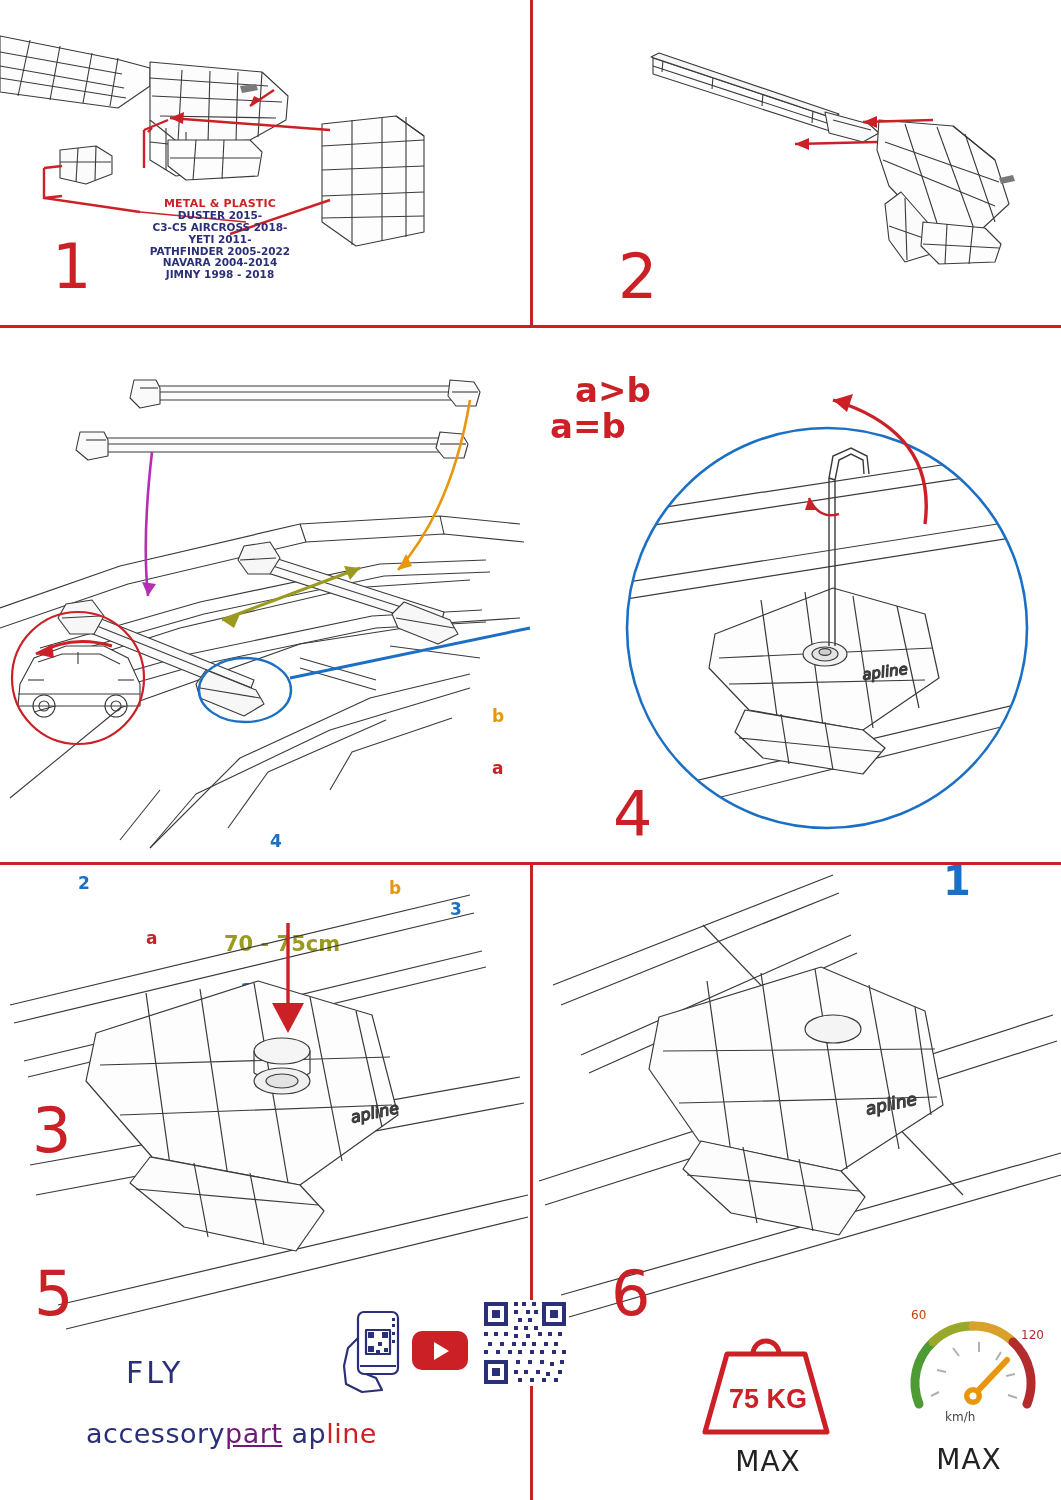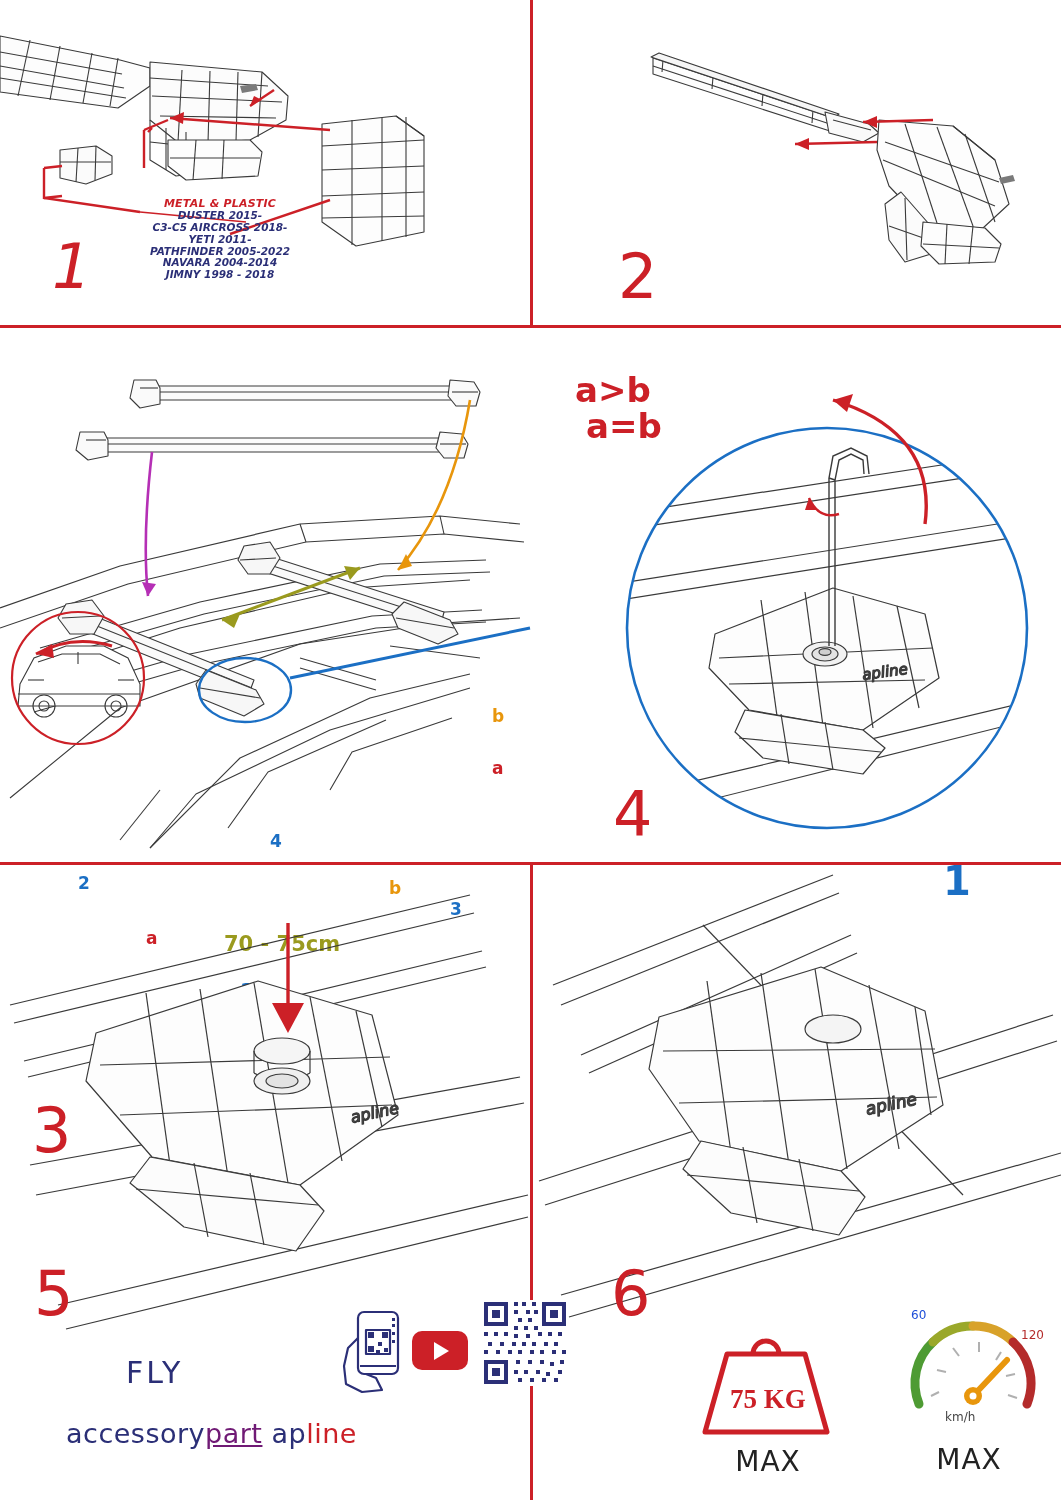--- a/index.html
+++ b/index.html
@@ -111,50 +111,50 @@
     font-size: 30px;
     color: #2b2f77;
     letter-spacing: 3px;
   }
   .brand-line {
     position: absolute;
     font-family: "DejaVu Sans", sans-serif;
     font-size: 27px;
     letter-spacing: .5px;
   }
-  .brand-line .accessory { color: #2b2f77; }
+  .brand-line .accessory { color: #2b2f77; margin-left: 20px; }
   .brand-line .part { color: #701a75; text-decoration: underline; }
   .brand-line .ap { color: #2b2f77; }
   .brand-line .line { color: #cc2027; }
 
   .maxlabel {
     position: absolute;
     font-family: "DejaVu Sans", sans-serif;
     font-size: 28px;
     color: #222;
     letter-spacing: 1px;
   }
   .weight-text {
     position: absolute;
-    font-family: Liberation Serif, serif;
+    font-family: Liberation Sans, sans-serif;
     font-size: 27px;
     color: #cc2027;
     font-weight: bold;
   }
   .kmh {
     position: absolute;
     font-family: "DejaVu Sans", sans-serif;
     font-size: 12px;
     color: #444;
   }
   .gauge-num {
     position: absolute;
     font-family: "DejaVu Sans", sans-serif;
     font-size: 12px;
-    color: #1d4ed8;
+    color: #c2410c;
   }
   .gauge-num.hi { color: #b42b2b; }
   .yt {
     position: absolute;
     width: 56px; height: 39px;
     background: #cc2027;
     border-radius: 10px;
   }
   .yt::after {
     content: "";
@@ -173,21 +173,21 @@
 </head>
 <body>
 
 <div class="sheet">
 
   <div class="divider" id="div1"></div>
   <div class="divider" id="div2"></div>
   <div class="vline" id="vline-top"></div>
   <div class="vline" id="vline-mid"></div>
 
-  <div class="panel" id="panel1" style="left:0;top:0;width:610px;height:325px;font-style:italic;">
+  <div class="panel" id="panel1" style="left:0;top:0;width:610px;height:325px;">
     <svg class="art" width="530" height="325" viewBox="0 0 530 325">
       <g fill="none" stroke="#3a3a3a" stroke-width="1.1" stroke-linejoin="round">
 
         <path d="M0 36 L120 60 L150 68 L150 86 L118 108 L0 92 Z" fill="#fdfdfd"></path>
         <path d="M0 52 L122 74"></path>
         <path d="M0 66 L124 88"></path>
         <path d="M0 78 L126 98"></path>
         <path d="M30 40 L18 96"></path>
         <path d="M60 46 L50 100"></path>
         <path d="M92 53 L83 103"></path>
@@ -402,21 +402,21 @@
     <div class="lbl lbl-blue" style="left:240px;top:650px;font-size:20px;">1</div>
 
     <div class="dim-text" style="left:224px;top:604px;">70 - 75cm</div>
 
     <div class="step-num" style="left:32px;top:772px;">3</div>
   </div>
 
   <div class="cmp" style="left:575px;top:370px;">
     <span style="color:#cc2027">a&gt;b</span>
   </div>
-  <div class="cmp" style="left:586px;top:406px;">
+  <div class="cmp" style="left:550px;top:406px;">
     <span style="color:#cc2027">a=b</span>
   </div>
 
   <div class="panel" id="panel4" style="left:533px;top:328px;width:528px;height:534px;">
     <svg class="art" width="528" height="534" viewBox="0 0 528 534">
       <defs>
         <clipPath id="circ4">
           <circle cx="294" cy="300" r="200"></circle>
         </clipPath>
       </defs>

